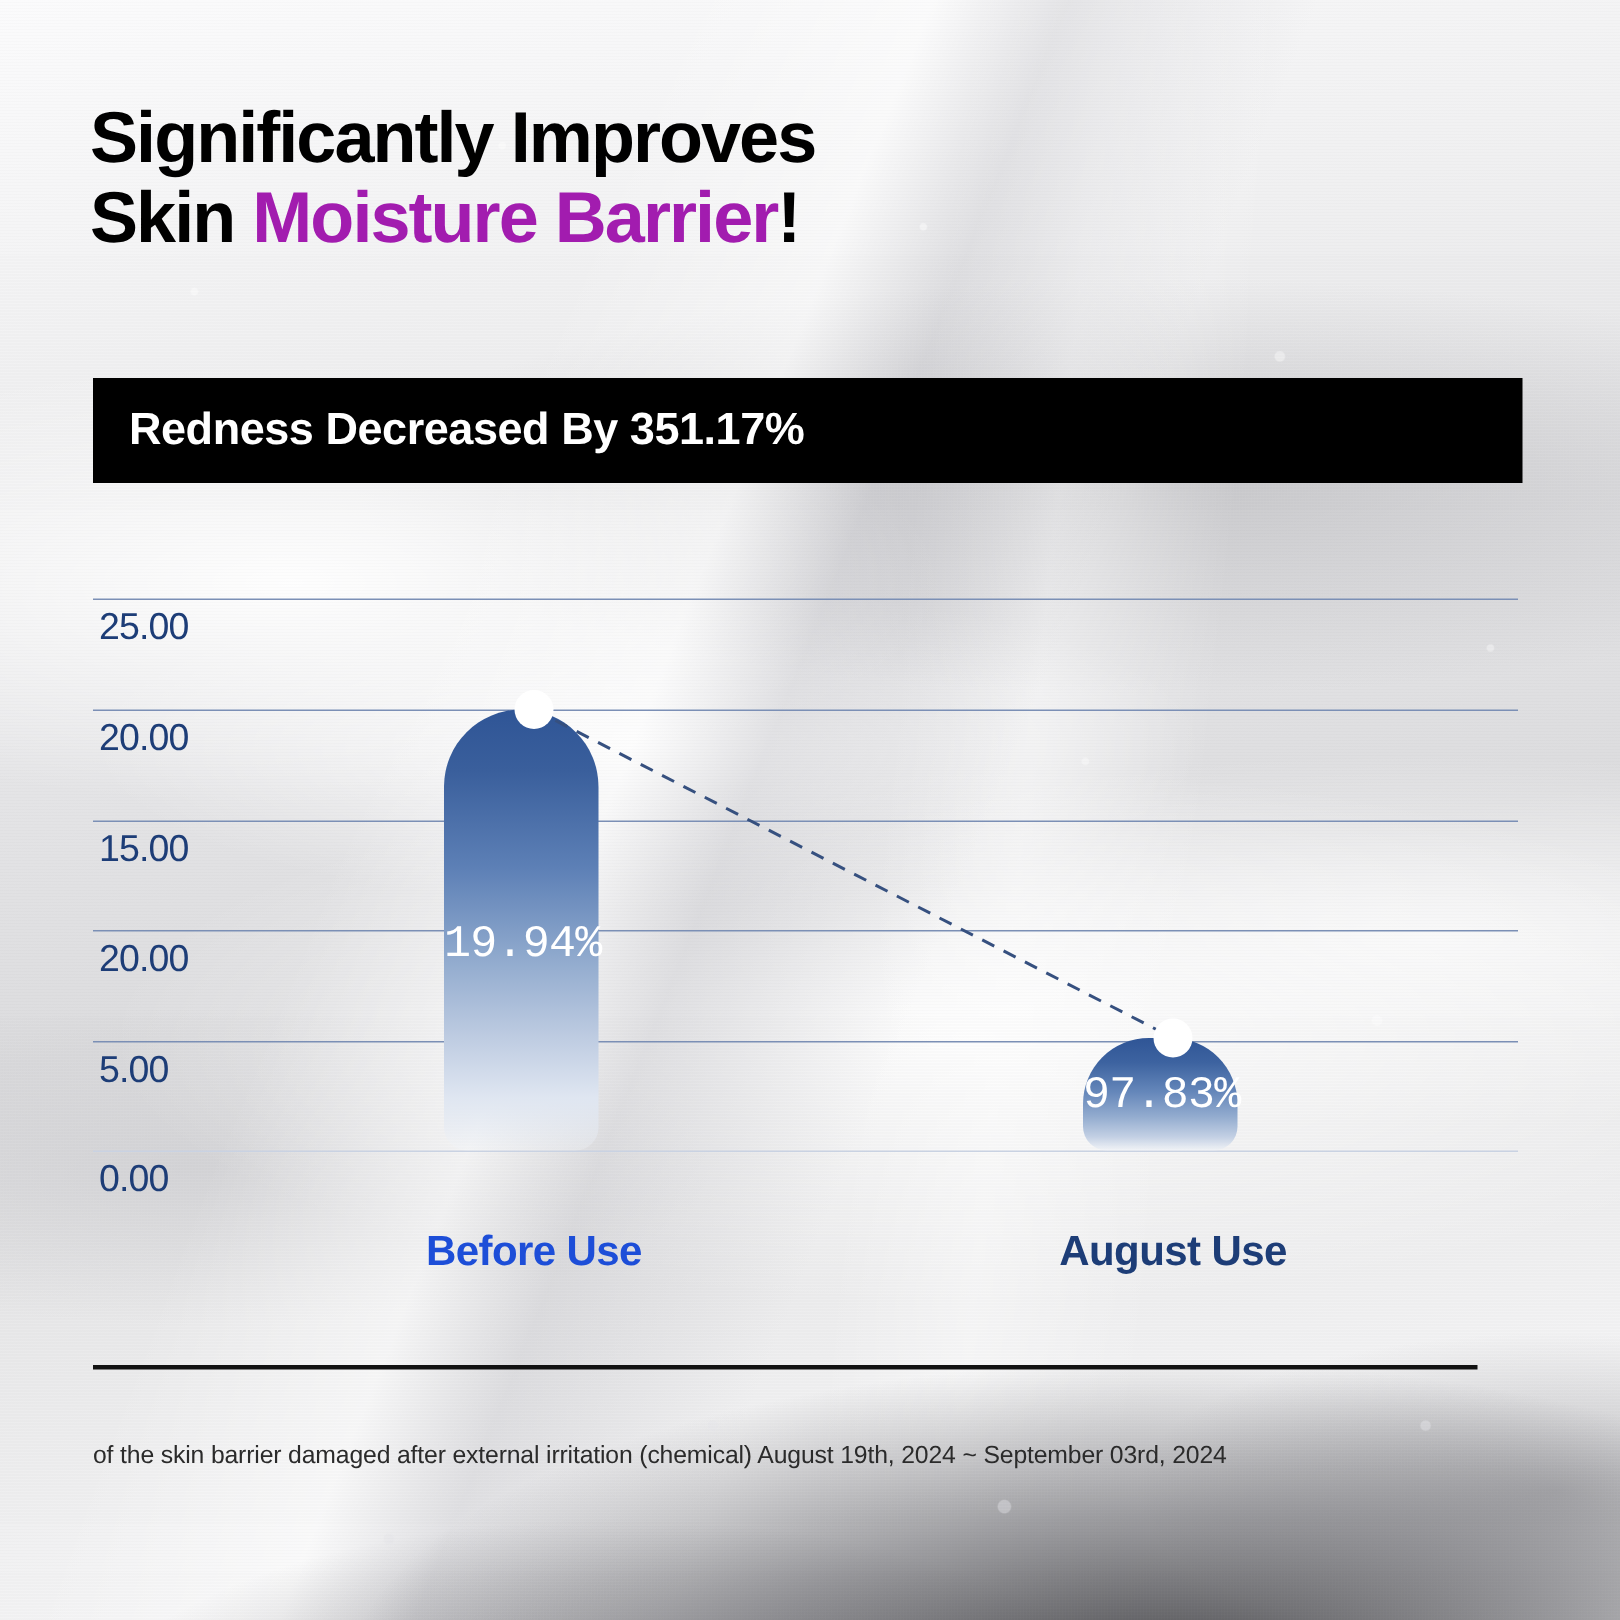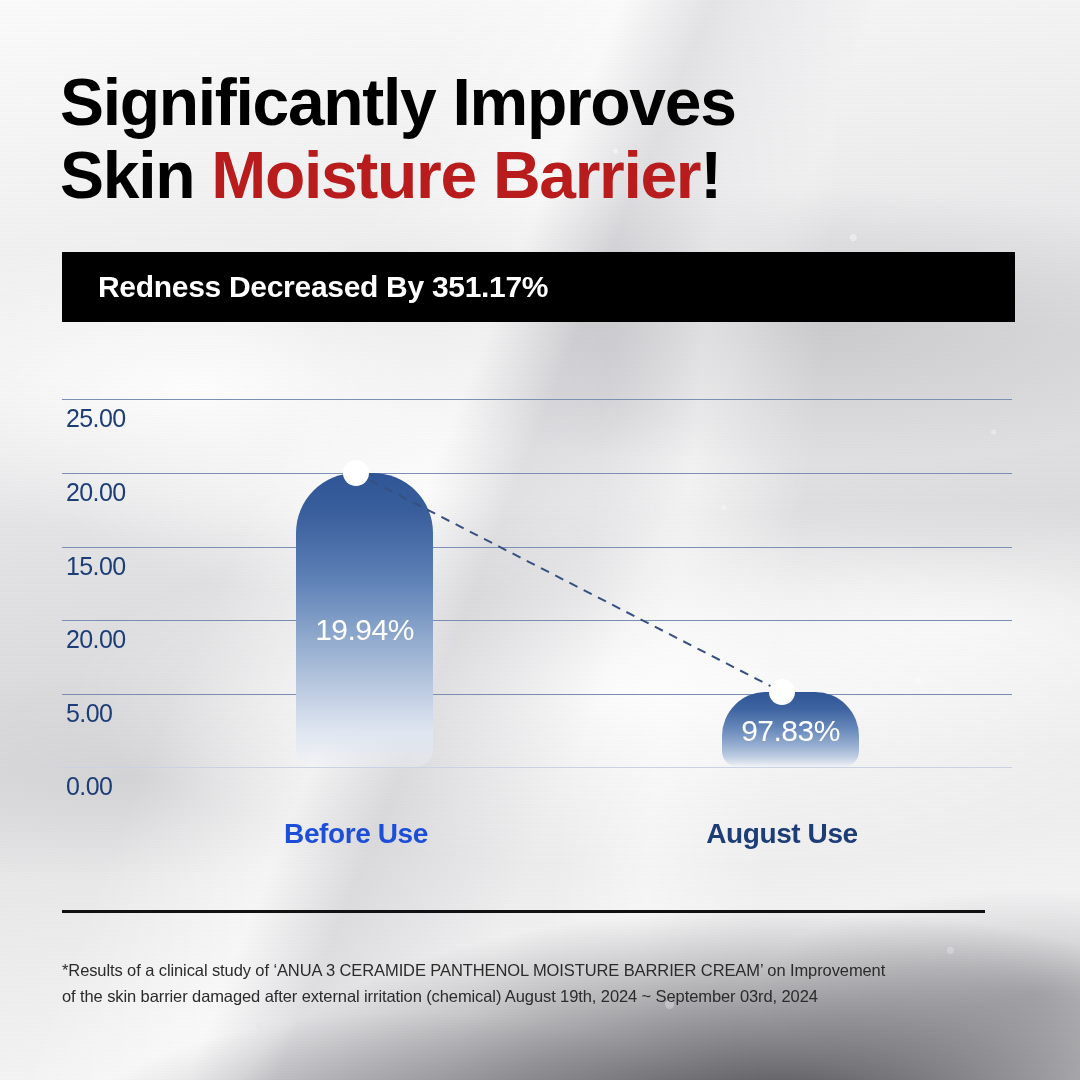--- a/index.html
+++ b/index.html
@@ -67,59 +67,60 @@
     background-image:
       repeating-linear-gradient(0deg, rgba(0,0,0,.05) 0 1px, transparent 1px 2px),
       repeating-linear-gradient(90deg, rgba(255,255,255,.05) 0 1px, transparent 1px 2px);
   }
 
   
   #fg { position:relative; z-index:2; width:100%; height:100%; }
 
   .headline {
     position:absolute; left:60px; top:66px;
-    font-size:66px; font-weight:bold; line-height:1.11;
+    font-size:48px; font-weight:bold; line-height:1.11;
     letter-spacing:-1.3px; color:#000;
     white-space:nowrap;
   }
-  .headline .hl-accent { color:#b91c1c; }
+  .headline .hl-accent { color:#a21caf; }
 
   .banner {
     position:absolute; left:62px; top:252px;
     width:953px; height:70px;
     background:#000;
     display:flex; align-items:center;
   }
   .banner-text {
     color:#fff; font-size:30px; font-weight:bold;
-    letter-spacing:-.3px; padding-left:36px;
+    letter-spacing:-.3px; padding-left:24px;
   }
 
   
   .chart { position:absolute; left:0; top:0; width:1080px; height:1080px;border-radius:13px; }
 
   .gridline {
     position:absolute; left:62px; width:950px; height:1px;
     background:#7b8fb5;
   }
   .gridline.baseline { background:#c9d2e2; }
 
   .ytick {
     position:absolute; left:66px;
     font-size:25px; color:#1d3d77; letter-spacing:-.6px;
     white-space:nowrap;
   }
 
   .bar {
     position:absolute;
-    width:137px;
+    width:103px;
     border-radius:60px 60px 18px 18px;
     background:linear-gradient(180deg,
         #2f5596 0%, #3a5f9c 14%, #5d80b6 36%,
         #8fa9cd 56%, #bdcbe1 74%, #dfe6f1 88%, rgba(245,248,252,.25) 100%);
+    font-family:Liberation Mono, monospace;
   }
   .bar.short {
     border-radius:44px 44px 16px 16px;
     background:linear-gradient(180deg,
         #2f5596 0%, #3d63a0 22%, #6587ba 48%,
         #93accf 70%, #c3d0e4 88%, rgba(240,244,250,.45) 100%);
   }
   .bar-value {
     position:absolute; width:100%; text-align:center;
     color:#fff; font-size:30px; letter-spacing:-.5px;
@@ -211,18 +212,17 @@
       <div class="dot" style="left:343px; top:460px;"></div>
       <div class="dot" style="left:769px; top:679px;"></div>
 
       <div class="xlabel before" style="left:256px; top:818px; width:200px;">Before Use</div>
       <div class="xlabel after" style="left:682px; top:818px; width:200px;">August Use</div>
     </div>
 
     <div class="divider"></div>
 
     <div class="footnote">
-      <div>*Results of a clinical study of ‘ANUA 3 CERAMIDE PANTHENOL MOISTURE BARRIER CREAM’ on Improvement</div>
       <div>of the skin barrier damaged after external irritation (chemical) August 19th, 2024 ~ September 03rd, 2024</div>
     </div>
 
   </div>
 </div>
 
 </body></html>

